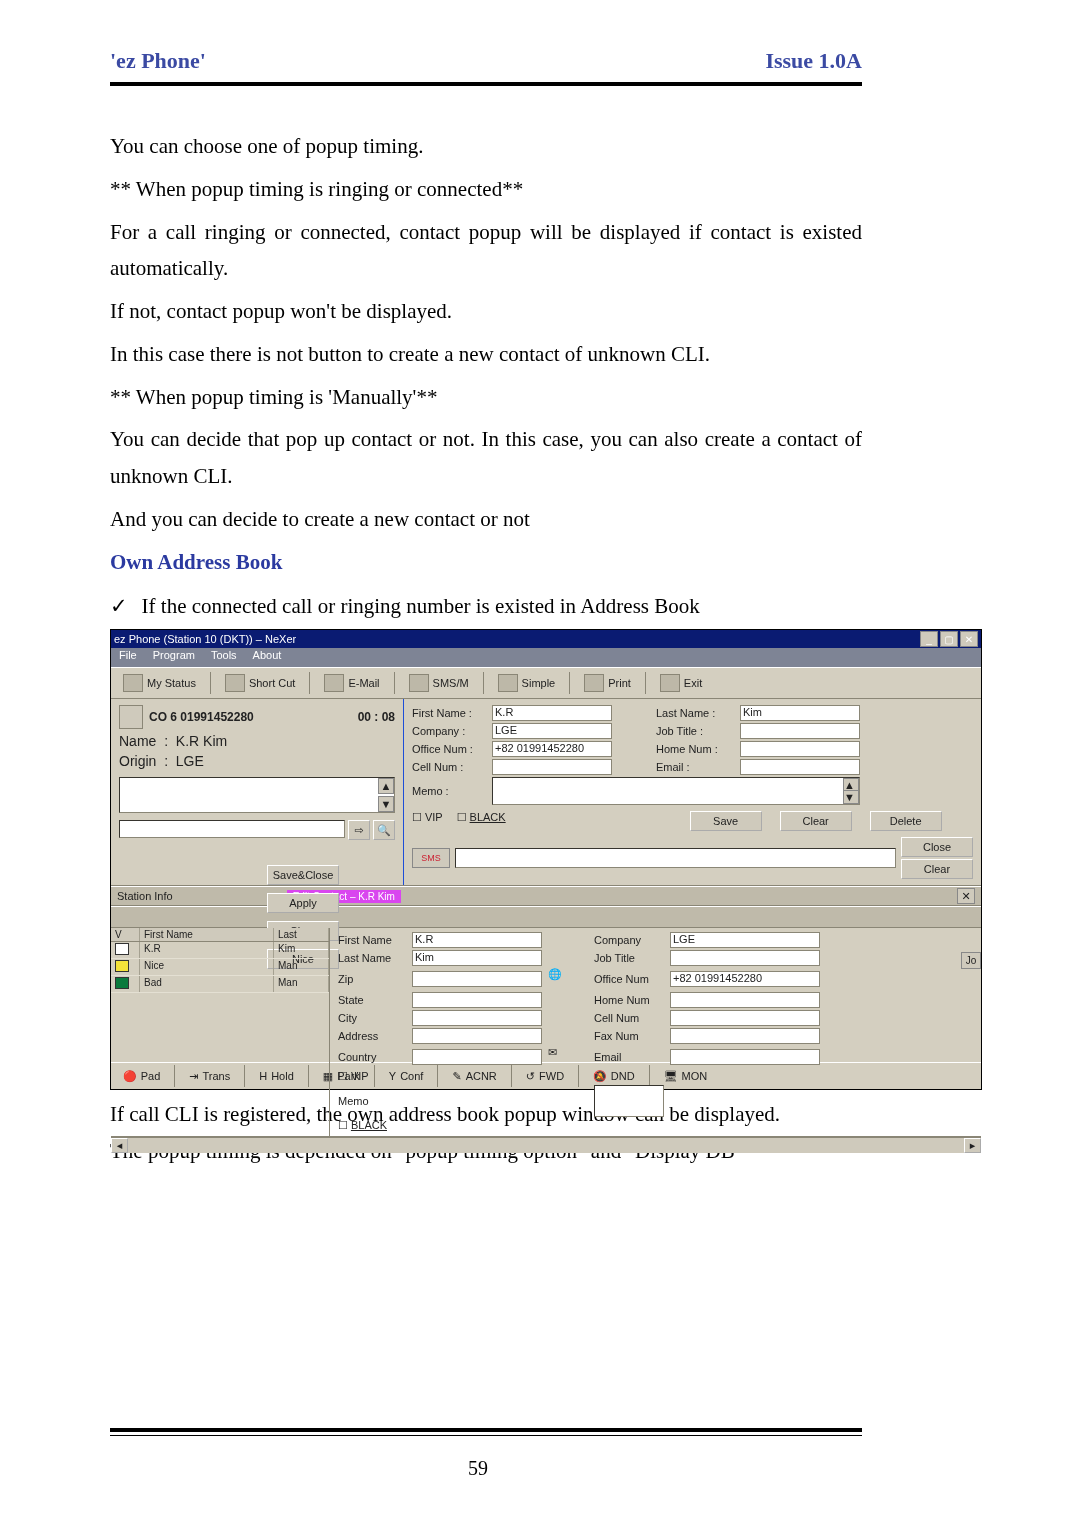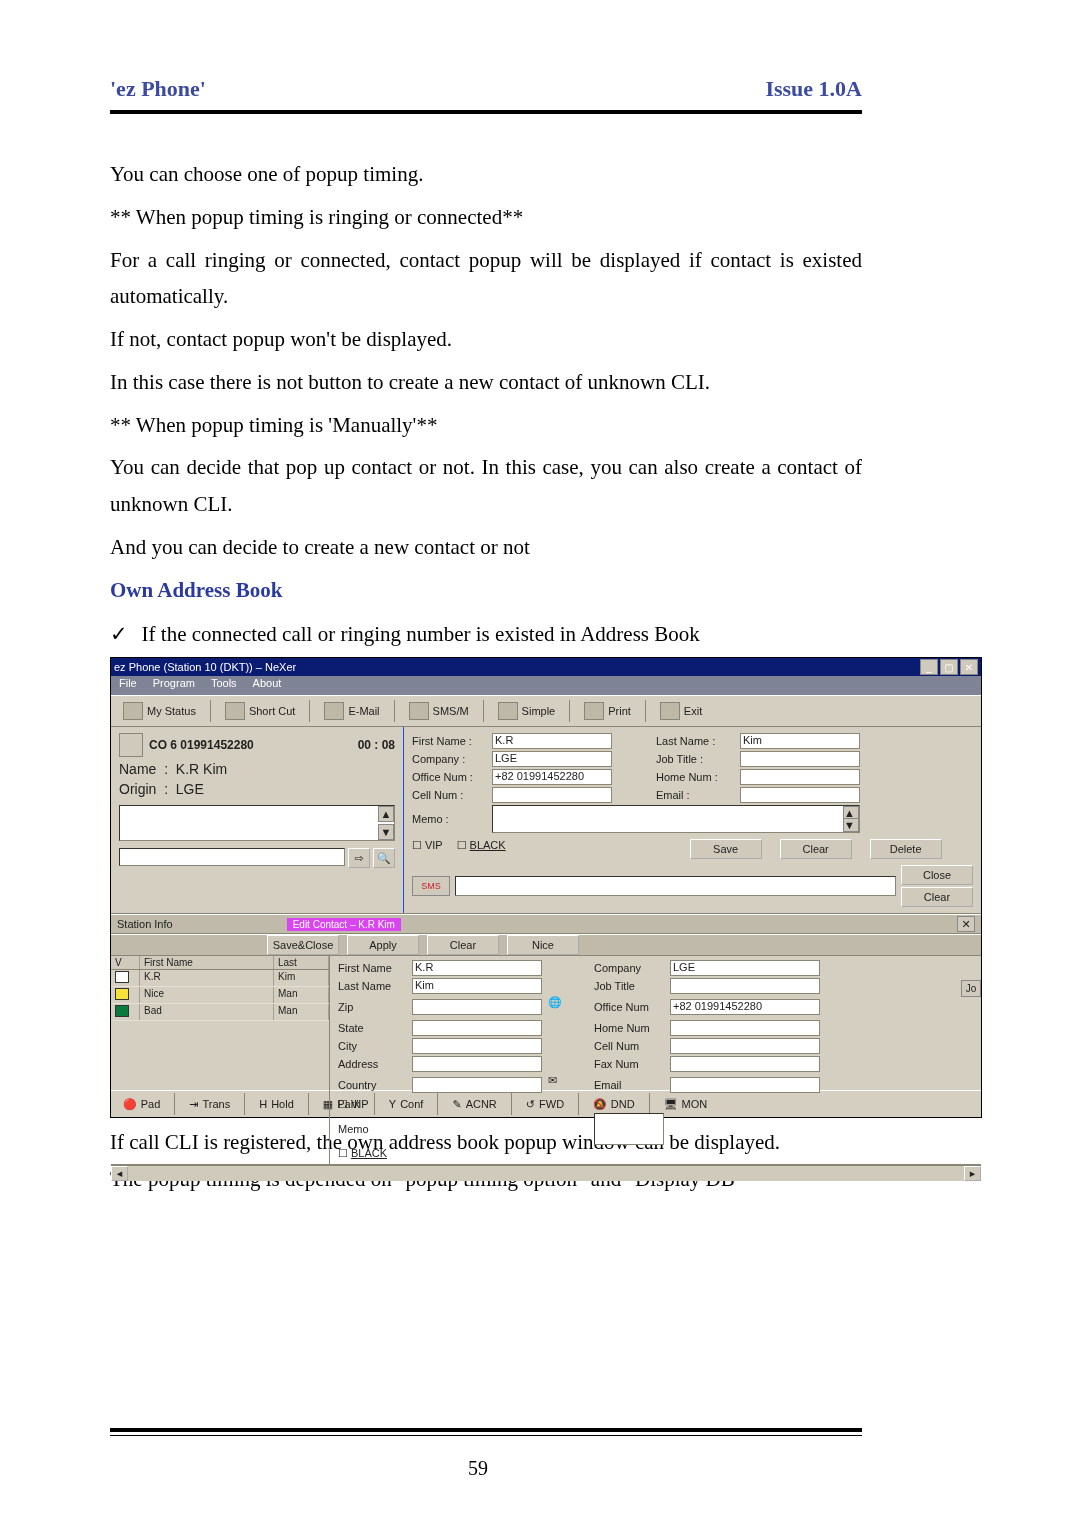--- a/index.html
+++ b/index.html
@@ -1,16 +1,16 @@
 <!DOCTYPE html>
 <html><head>
 <meta charset="utf-8">
 <style>
   html,body{margin:0;padding:0;background:#fff;}
-  .page{width:972px;height:1528px;box-sizing:border-box;padding:76px 110px 40px 110px;
+  .page{width:972px;height:1528px;box-sizing:border-box;padding:48px 110px 40px 110px;
         font-family:"Times New Roman",Times,serif;color:#000;position:relative;}
   .hdr{display:flex;justify-content:space-between;font-weight:700;font-size:22px;
        color:#3b4aa3;padding-bottom:6px;}
   .hdr-rule{border-bottom:4px solid #000;margin-top:2px;}
   .body{margin-top:42px;font-size:21px;line-height:1.75;text-align:justify;}
   .body p{margin:0 0 6px 0;}
   .section-title{font-weight:700;color:#2b3aa0;font-size:21px;}
   .check-line{font-size:21px;margin-top:8px;}
   .check-line::before{content:"\2713";margin-right:14px;}
   .screenshot{margin-top:4px;}
@@ -53,21 +53,21 @@
        align-items:center;justify-content:center;font-size:11px;}
   .smsrow{display:flex;gap:5px;align-items:center;}
   .smsico{width:36px;height:18px;background:#cfcabc;border:1px solid #888;color:#c23;display:flex;
           align-items:center;justify-content:center;font-size:9px;}
   .smsbox{flex:1;height:18px;background:#fff;border:1px inset #8a8676;}
   .smsbtns{display:flex;flex-direction:column;gap:2px;}
   .lower{position:relative;height:176px;}
   .stationbar{background:#bfbaaa;border-top:1px solid #fff;border-bottom:1px solid #8a8676;
               height:18px;display:flex;align-items:center;padding:0 6px;gap:4px;}
   .greentab{background:#d946ef;color:#fff;padding:1px 6px;font-size:10px;margin-left:110px;}
-  .rowbtns{display:flex;gap:8px;margin-left:36px;}
+  .rowbtns{display:flex;gap:8px;margin-left:36px;flex-direction:column;}
   .closex{margin-left:auto;width:16px;height:14px;background:#cfcabc;border:1px solid #888;
           display:flex;align-items:center;justify-content:center;}
   .listcols{display:flex;border-bottom:1px solid #8a8676;}
   .leftlist{width:218px;border-right:1px solid #8a8676;}
   .thead{display:flex;background:#cfcabc;border-bottom:1px solid #8a8676;}
   .th,.td{padding:1px 4px;font-size:10px;border-right:1px solid #a5a191;white-space:nowrap;}
   .colv{width:20px;} .colfn{flex:1;} .colln{width:46px;}
   .trow{display:flex;border-bottom:1px solid #e4e0d3;}
   .vico{width:12px;height:10px;border:1px solid #333;display:inline-block;background:#fff;}
   .vico.y{background:#f4e23a;} .vico.b{background:#0a7a3d;}

